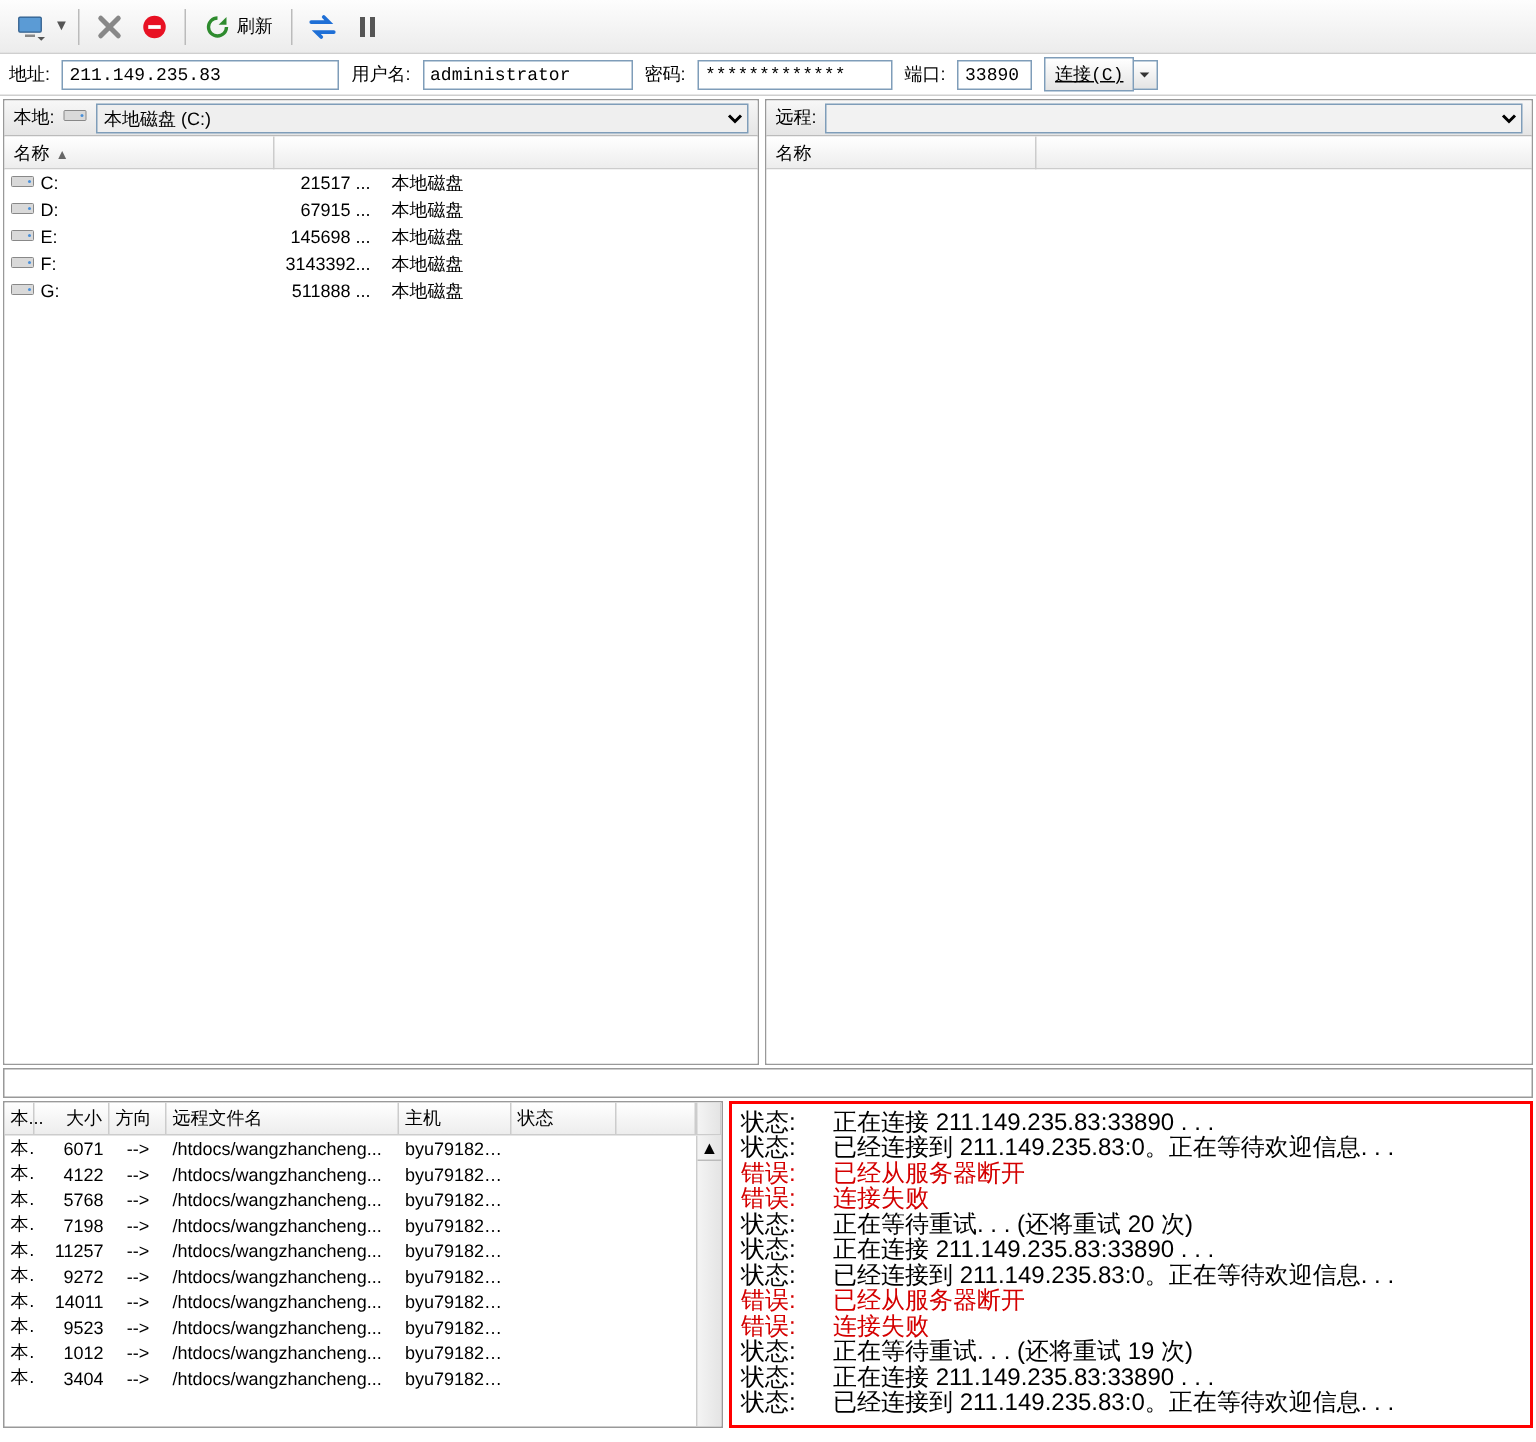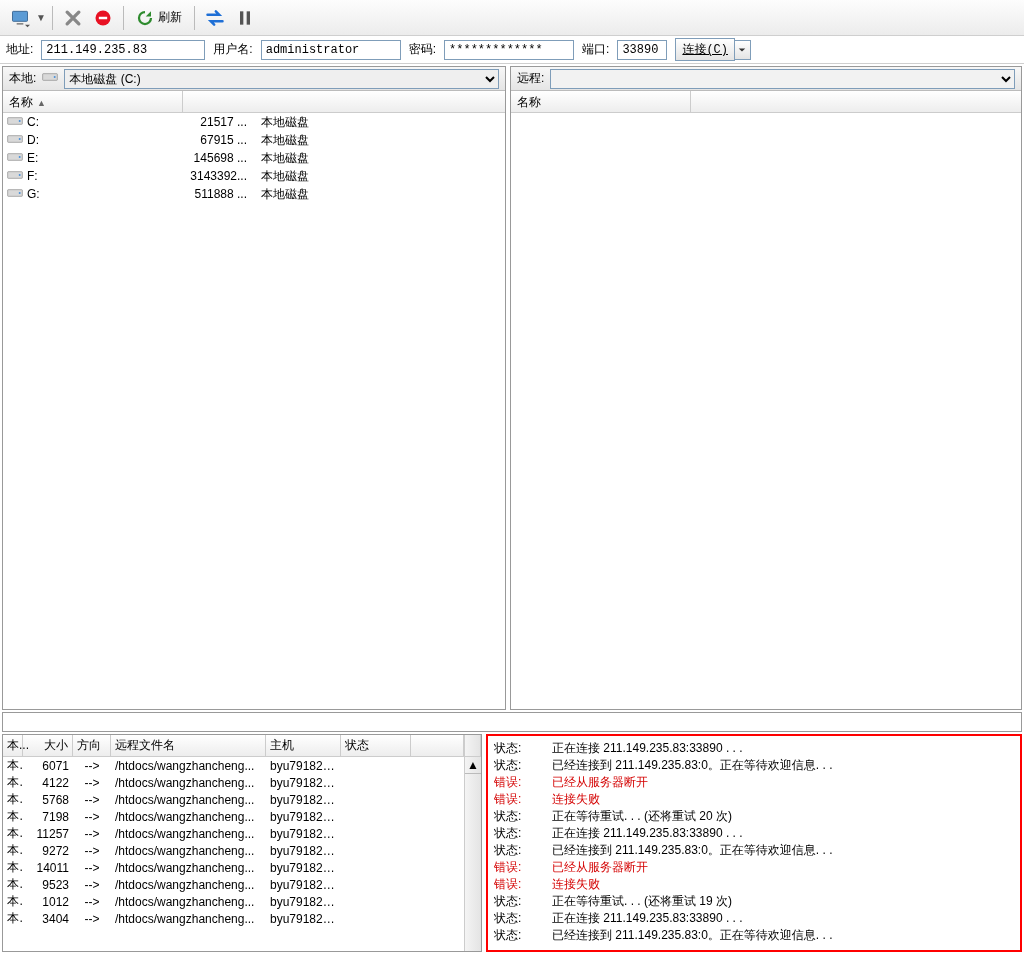--- a/index.html
+++ b/index.html
@@ -5,21 +5,21 @@
 * { box-sizing: border-box; margin: 0; padding: 0; }
 body { font-family: "Microsoft YaHei", Tahoma, sans-serif; font-size: 12px; background: #fff; width: 1024px; height: 961px; overflow: hidden; color: #000; }
 .toolbar { height: 36px; background: linear-gradient(#fdfdfd,#ececec); border-bottom:1px solid #cfcfcf; display:flex; align-items:center; padding:0 6px; gap:2px; }
 .tb-sep { width:1px; height:24px; background:#bbb; margin:0 4px; }
 .tb-btn { width:28px; height:28px; display:flex; align-items:center; justify-content:center; cursor:pointer; border-radius:2px; }
 .tb-btn svg { width:20px;height:20px; }
 .refresh-btn { display:flex; align-items:center; height:28px; padding:0 6px; gap:4px; cursor:pointer;}
 .addr-bar { height:28px; display:flex; align-items:center; padding:3px 6px; gap:8px; border-bottom:1px solid #cfcfcf; }
 .addr-bar label { white-space:nowrap; }
 .addr-bar input { font-family: "Courier New", monospace; font-size:12px; height:20px; border:1px solid #7f9db9; padding:1px 4px; background:#fff; }
-.addr-input { width:164px; }
+.addr-input { width:185px; }
 .user-input { width:140px; }
 .pass-input { width:130px; }
 .port-input { width:50px; }
 .connect-dd { display:flex; align-items:center; }
 .connect-btn { height:23px; border:1px solid #7f9db9; background:linear-gradient(#fff,#e4e4e4); font-family:"Courier New",monospace; font-size:12px; padding:0 6px; display:flex; align-items:center; text-decoration:underline; cursor:pointer; }
 .connect-arrow { width:16px; height:20px; border:1px solid #7f9db9; border-left:none; background:linear-gradient(#fff,#e4e4e4); display:flex;align-items:center;justify-content:center; cursor:pointer; }
 .main-split { display:flex; height:648px; }
 .pane { flex:1; display:flex; flex-direction:column; border:1px solid #999; margin:2px; }
 .pane-left { flex:0 0 504px; }
 .pane-right { flex:1; }
@@ -35,21 +35,21 @@
 .drive-type { flex:1; padding-left:4px; }
 .status-line { height:20px; border:1px solid #999; margin:0 2px; padding:2px 6px; font-size:12px; display:flex; align-items:center; }
 .bottom-split { display:flex; height:222px; }
 .queue-pane { flex:0 0 480px; border:1px solid #999; margin:2px; display:flex; flex-direction:column; overflow:hidden; }
 .queue-header { display:flex; height:22px; background:linear-gradient(#fff,#ededed); border-bottom:1px solid #ccc; }
 .queue-header > div { border-right:1px solid #ccc; padding:3px 4px; display:flex; align-items:center; }
 .queue-body { flex:1; overflow:auto; font-size:12px; }
 .q-row { display:flex; height:17px; align-items:center; }
 .q-row > div { padding:0 4px; overflow:hidden; white-space:nowrap; text-overflow:ellipsis; }
 .qc-local{width:20px;} .qc-size{width:50px;text-align:right;} .qc-dir{width:38px;text-align:center;} .qc-remote{width:155px;} .qc-host{width:75px;} .qc-status{width:70px;}
-.log-pane { flex:1; border:2px solid red; margin:2px; padding:4px 6px; font-family:"Microsoft YaHei",sans-serif; font-size:12px; line-height:17px; overflow:hidden; }
+.log-pane { flex:1; border:2px solid red; margin:2px; padding:4px 6px; font-family:"Microsoft YaHei",sans-serif; font-size:16px; line-height:17px; overflow:hidden; }
 .log-line { white-space:pre; }
 .log-line .lbl { display:inline-block; width:48px; }
 .log-line.err { color:#d40000; }
 .scrollbar-v { width:17px; background:linear-gradient(90deg,#f4f4f4,#e4e4e4); border-left:1px solid #ccc; }
 .drive-icon svg{width:16px;height:12px;}
 .remote-header-label{font-weight:normal;}
 </style>
 </head>
 <body>
 

